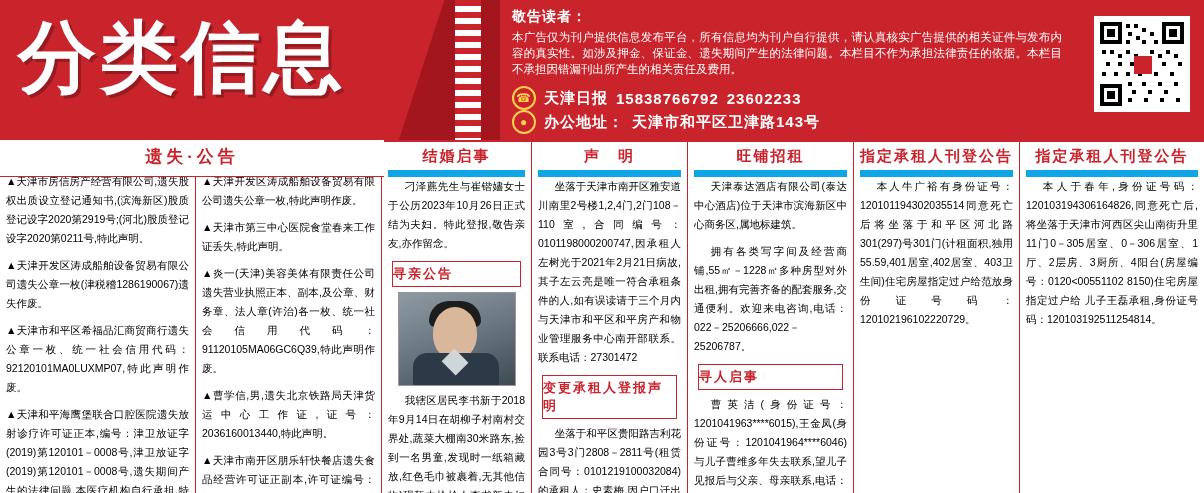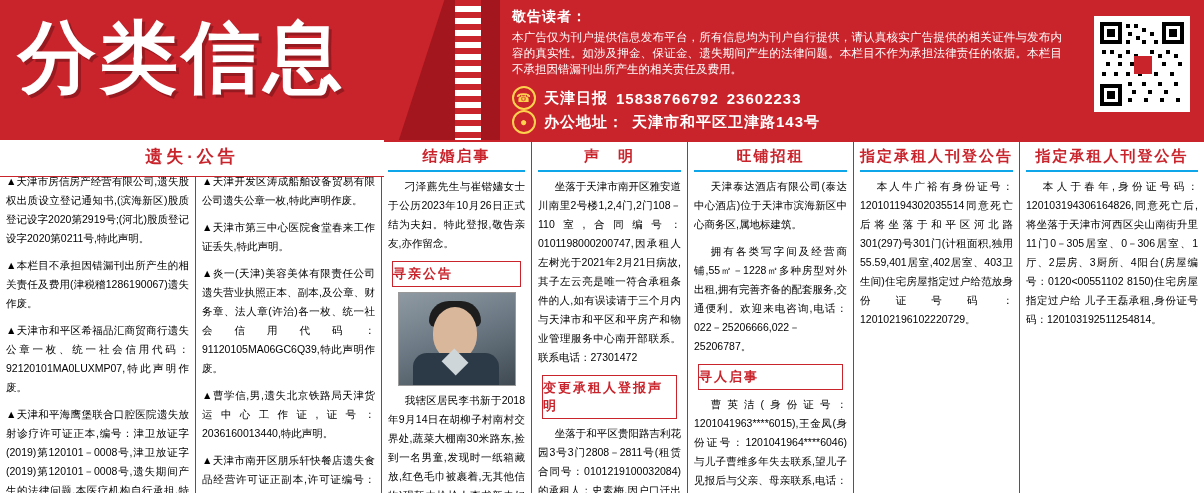--- a/index.html
+++ b/index.html
@@ -91,22 +91,21 @@
   .c6{width:166px;}
   .c7{width:184px;}
 
   .sect-head{
     text-align:center;
     color:#c9232b;
     font-weight:bold;
     font-size:15px;
     letter-spacing:2px;
     padding:5px 0 4px 0;
-    border-bottom:2px solid #0ea5e9;
-    margin-bottom:5px;
+    border-bottom:7px solid #0ea5e9;
   }
   .boxed{
     border:1px solid #c9232b;
     text-align:left;
     color:#c9232b;
     font-weight:bold;
     font-size:13px;
     letter-spacing:2px;
     padding:3px 0;
     margin:6px 4px 5px 4px;
@@ -243,21 +242,21 @@
       </div>
     </div>
   </div>
 
   <div class="spanhead">遗失·公告</div>
 
   <div class="content">
 
     <div class="col c1 pad-top">
       <p class="para">▲天津市房信房产经营有限公司,遗失股权出质设立登记通知书,(滨海新区)股质登记设字2020第2919号;(河北)股质登记设字2020第0211号,特此声明。</p>
-      <p class="para">▲本栏目不承担因错漏刊出所产生的相关责任及费用(津税稽1286190067)遗失作废。</p>
+      <p class="para">▲天津开发区涛成船舶设备贸易有限公司遗失公章一枚(津税稽1286190067)遗失作废。</p>
       <p class="para">▲天津市和平区希福品汇商贸商行遗失公章一枚、统一社会信用代码：92120101MA0LUXMP07,特此声明作废。</p>
       <p class="para">▲天津和平海鹰堡联合口腔医院遗失放射诊疗许可证正本,编号：津卫放证字(2019)第120101－0008号,津卫放证字(2019)第120101－0008号,遗失期间产生的法律问题,本医疗机构自行承担,特此声明。</p>
     </div>
 
     <div class="col c2 pad-top">
       <p class="para">▲天津开发区涛成船舶设备贸易有限公司遗失公章一枚,特此声明作废。</p>
       <p class="para">▲天津市第三中心医院食堂春来工作证丢失,特此声明。</p>
       <p class="para">▲炎一(天津)美容美体有限责任公司遗失营业执照正本、副本,及公章、财务章、法人章(许治)各一枚、统一社会信用代码：91120105MA06GC6Q39,特此声明作废。</p>
       <p class="para">▲曹学信,男,遗失北京铁路局天津货运中心工作证,证号：2036160013440,特此声明。</p>
       <p class="para">▲天津市南开区朋乐轩快餐店遗失食品经营许可证正副本,许可证编号：JY12120004016 1884,特此声明。</p>

